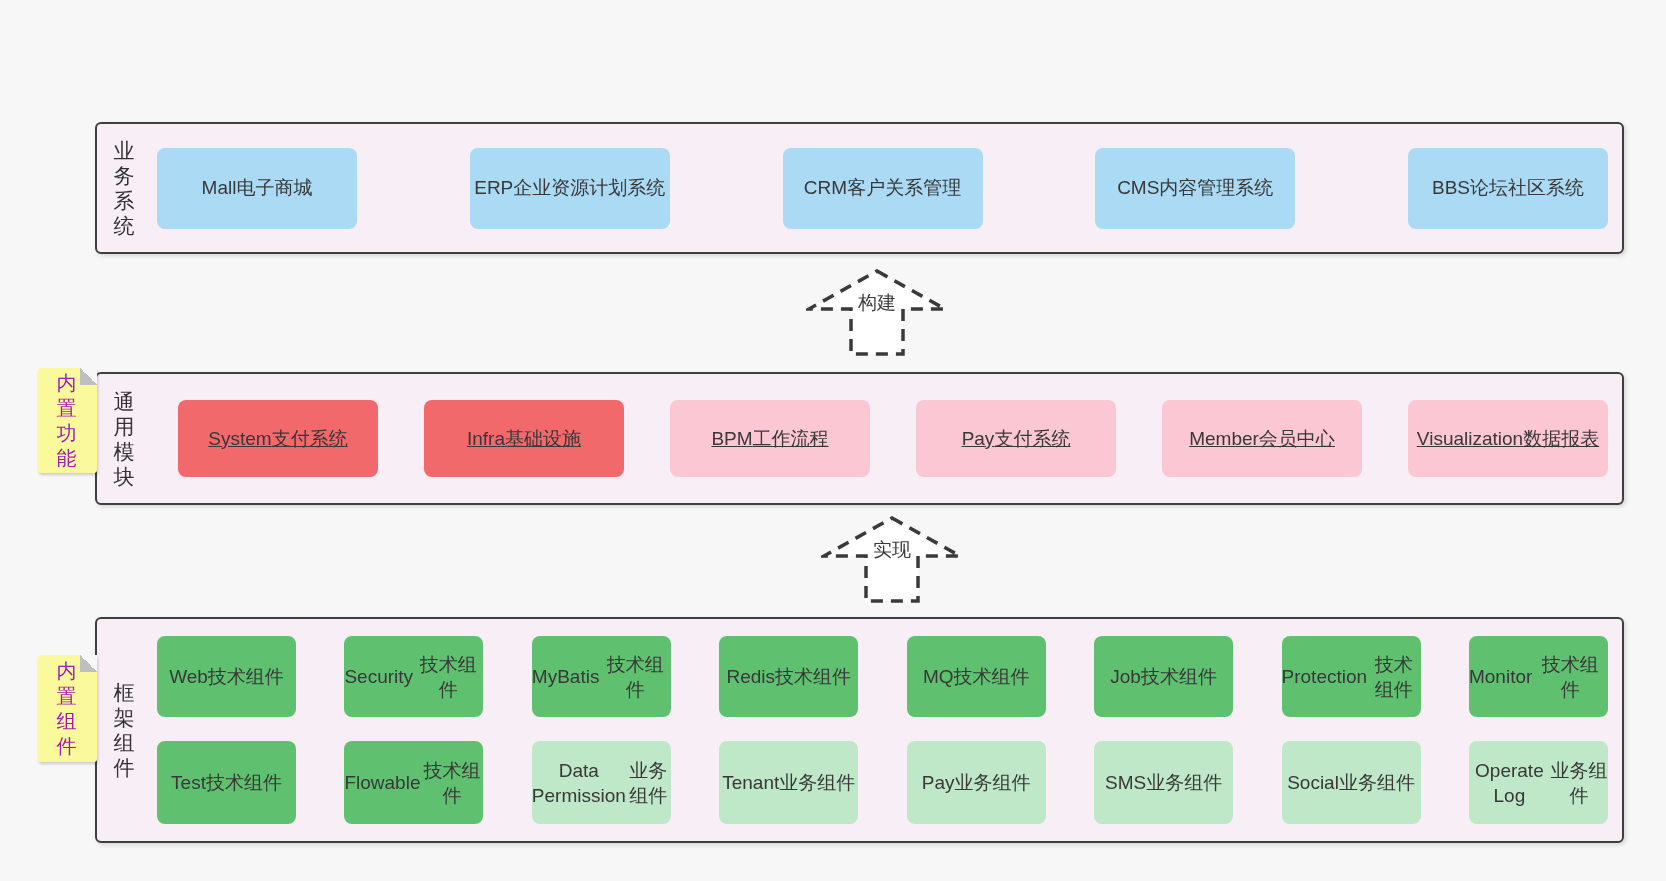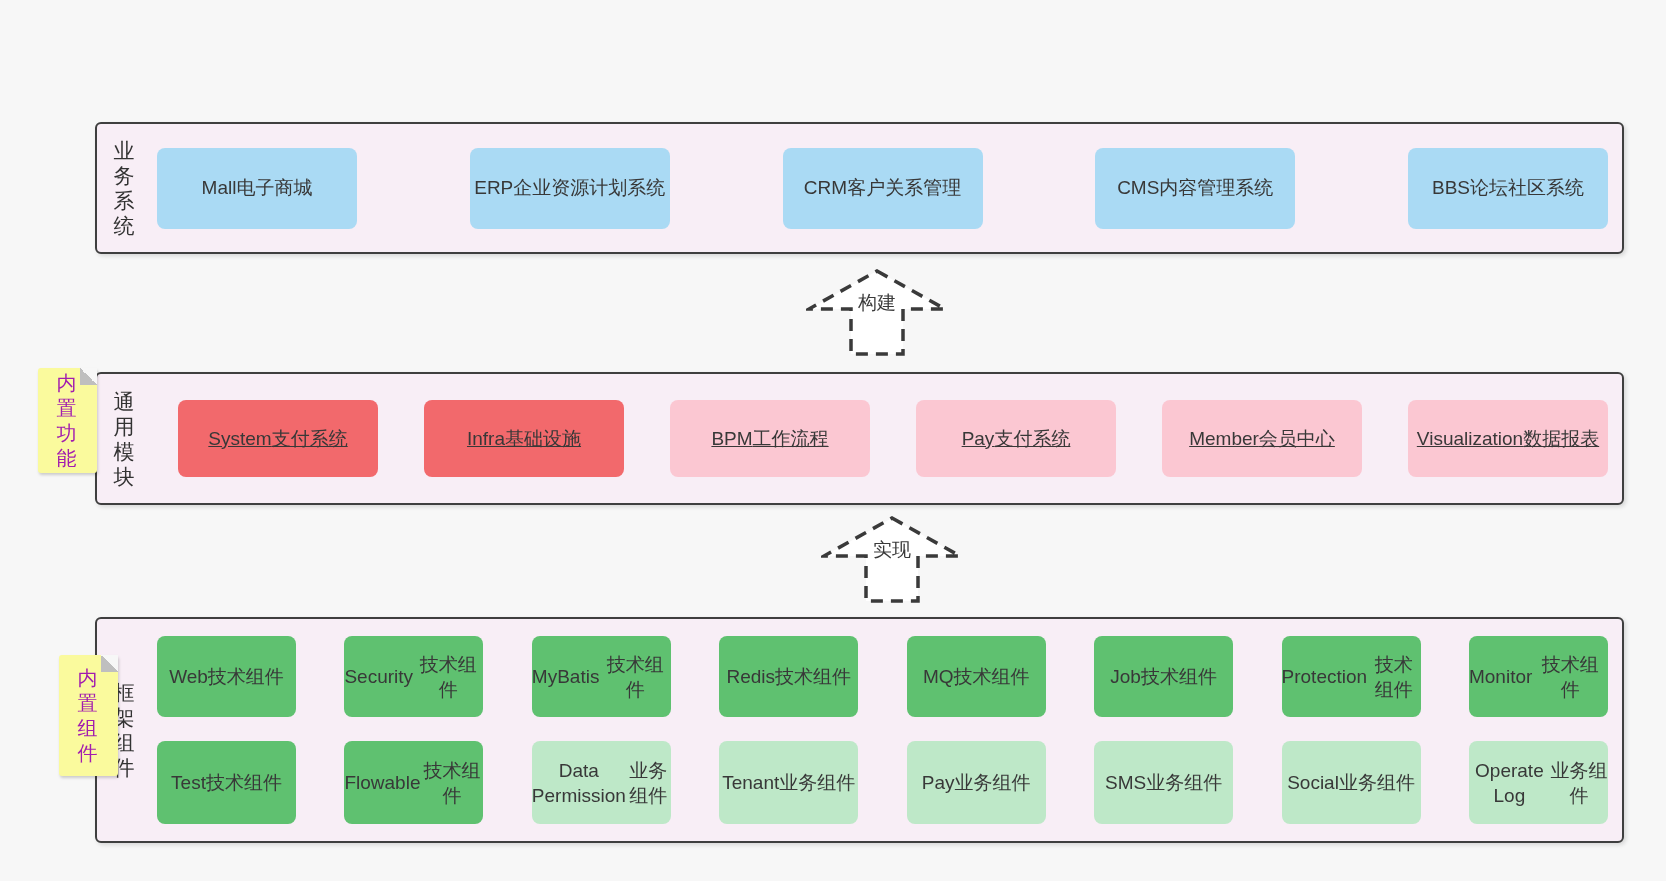--- a/index.html
+++ b/index.html
@@ -52,21 +52,21 @@
   .box.pink{background:var(--pink);}
   .box.green{background:var(--green);}
   .box.lightgreen{background:var(--light-green);}
 
   .sticky{
     position:absolute;left:38px;width:59px;background:var(--sticky);
     border-radius:3px;box-shadow:1px 2px 3px rgba(0,0,0,.18);
     display:flex;align-items:center;justify-content:center;z-index:3;
   }
   #sticky-features{top:368px;height:105px;}
-  #sticky-components{top:655px;height:121px;margin-left:21px;}
+  #sticky-components{top:655px;height:107px;}
   .sticky .fold{
     position:absolute;top:0;right:0;width:17px;height:17px;
     background:linear-gradient(225deg,var(--page-bg) 0 50%,var(--fold) 50% 100%);
   }
   .sticky-text{
     width:22px;font-size:20px;line-height:25px;text-align:left;
     word-break:break-all;color:#a21caf;
   }
 
   .arrow{position:absolute;width:142px;height:90px;z-index:2;}

